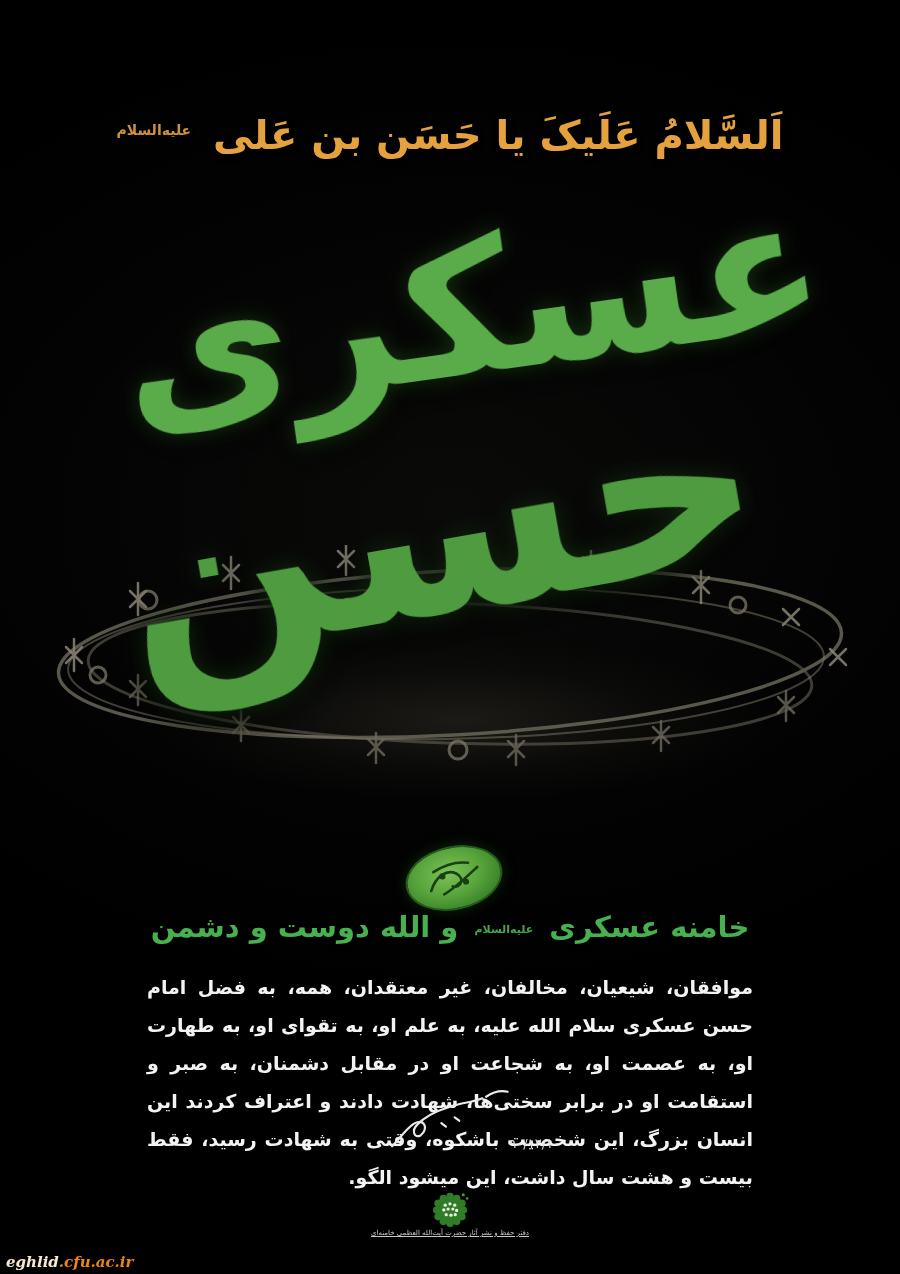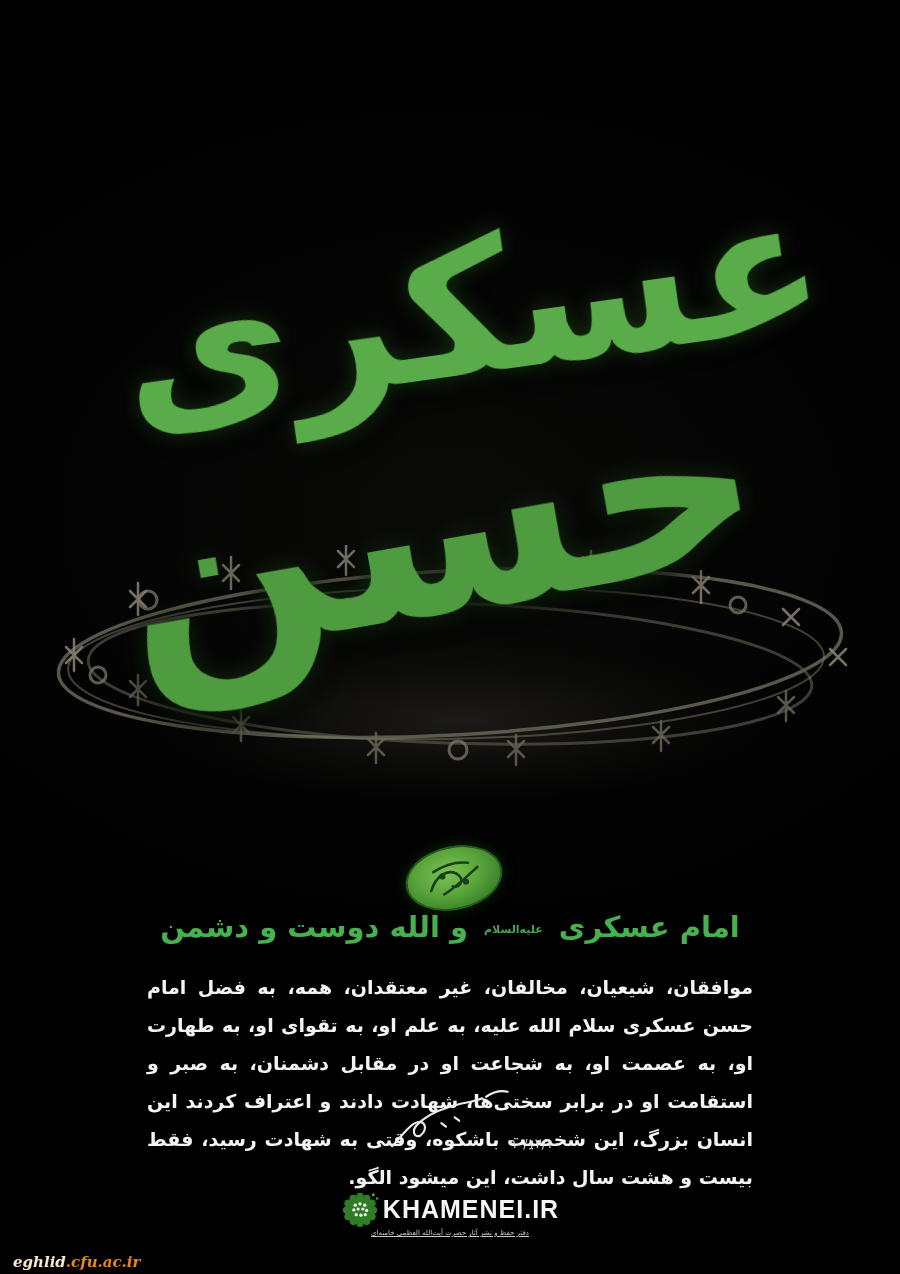--- a/index.html
+++ b/index.html
@@ -87,32 +87,36 @@
     color:#f5f5f5;font-family:"Liberation Sans","DejaVu Sans",sans-serif;
     font-weight:bold;font-size:25px;letter-spacing:1px;
   }
   .tagline{
     margin-top:1px;color:#c9c9c9;font-size:7px;direction:rtl;
     letter-spacing:.4px;
     text-decoration:underline;
   }
   
   .watermark{
-    position:absolute;left:13px;bottom:3px;
+    position:absolute;left:6px;bottom:3px;
     font-family:"DejaVu Serif",serif;font-style:italic;font-weight:bold;
     font-size:15px;letter-spacing:0;
   }
   .wm-name{color:#f6e9cf;}
   .wm-domain{color:#ee8612;}
 </style>
 </head>
 <body>
 
 <div class="poster">
 
+  <div class="salutation">
+    <span>اَلسَّلامُ عَلَیکَ یا حَسَن بن عَلی</span>
+    <span class="honorific">علیه‌السلام</span>
+  </div>
 
   <div class="wire-shadow"></div>
 
   <svg class="barbed-wire" width="824" height="235" viewBox="0 0 824 235">
     <g fill="none" stroke-linecap="round">
       <ellipse cx="412" cy="108" rx="392" ry="82" transform="rotate(-3 412 108)" stroke="#6f6b5c" stroke-width="3.5" opacity="0.8"></ellipse>
       <ellipse cx="412" cy="128" rx="362" ry="70" transform="rotate(2 412 128)" stroke="#57544a" stroke-width="3" opacity="0.7"></ellipse>
       <ellipse cx="408" cy="118" rx="378" ry="76" transform="rotate(-1 408 118)" stroke="#807b6a" stroke-width="2" opacity="0.5"></ellipse>
       <g stroke="#8a8575" stroke-width="2.5" opacity="0.85">
         <path d="M28,118 l16,-16 M28,102 l16,16 M36,94 l0,32"></path>
@@ -153,21 +157,21 @@
         <path d="M22,38 C30,24 42,20 50,26 C58,32 52,42 44,38"></path>
         <path d="M34,44 C46,40 62,30 72,24"></path>
         <path d="M28,20 C38,16 52,14 64,18"></path>
         <circle cx="58" cy="36" r="1.8" fill="#10350f"></circle>
         <circle cx="36" cy="26" r="1.8" fill="#10350f"></circle>
       </g>
     </svg>
   </div>
 
   <div class="headline">
-    <span>امام عسکری</span>
+    <span>خامنه عسکری</span>
     <span class="honorific-sm">علیه‌السلام</span>
     <span>و الله دوست و دشمن</span>
   </div>
 
   <p class="quote">موافقان، شیعیان، مخالفان، غیر معتقدان، همه، به فضل امام حسن عسکری سلام الله علیه، به علم او، به تقوای او، به طهارت او، به عصمت او، به شجاعت او در مقابل دشمنان، به صبر و استقامت او در برابر سختی‌ها، شهادت دادند و اعتراف کردند این انسان بزرگ، این شخصیت باشکوه، وقتی به شهادت رسید، فقط بیست و هشت سال داشت، این میشود الگو.</p>
 
   <div class="signature">
     <svg width="150" height="52" viewBox="0 0 150 52">
       <g fill="none" stroke="#e9e9e9" stroke-width="2.2" stroke-linecap="round">
         <path d="M14,44 C22,38 30,29 38,25 C50,19 53,32 44,37 C37,40 35,31 42,26 C52,18 64,15 76,13 C90,10 100,12 110,9"></path>
@@ -207,21 +211,20 @@
           <circle cx="27" cy="21.5" r="1.7"></circle>
             <circle cx="16" cy="26" r="1.7"></circle>
             <circle cx="21" cy="26.5" r="1.7"></circle>
           <circle cx="25.5" cy="26" r="1.7"></circle>
         </g>
         <g fill="#4ea33b">
           <circle cx="34" cy="5" r="1.6"></circle>
             <circle cx="38" cy="9" r="1.3"></circle>
         </g>
       </svg>
-      <span class="brand">KHAMENEI.IR</span>
     </div>
     <div class="tagline">دفتر حفظ و نشر آثار حضرت آیت‌الله العظمی خامنه‌ای</div>
   </div>
 
   <div class="watermark">
     <span class="wm-name">eghlid</span><span class="wm-domain">.cfu.ac.ir</span>
   </div>
 
 </div>
 

